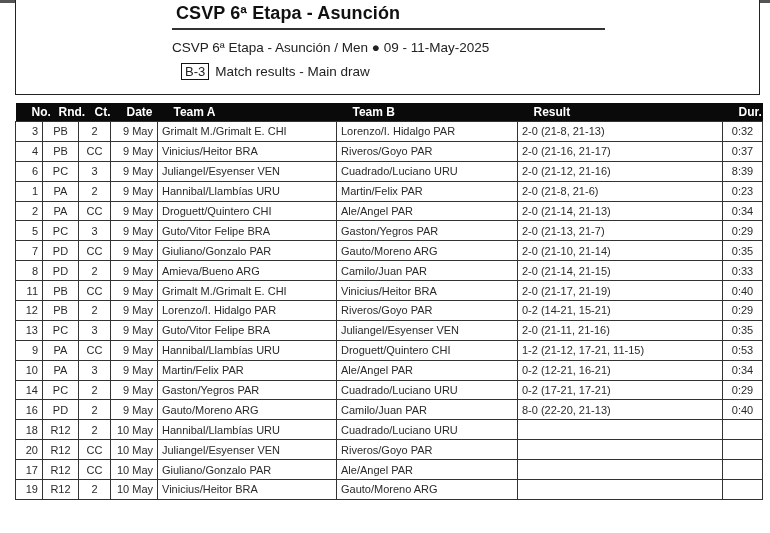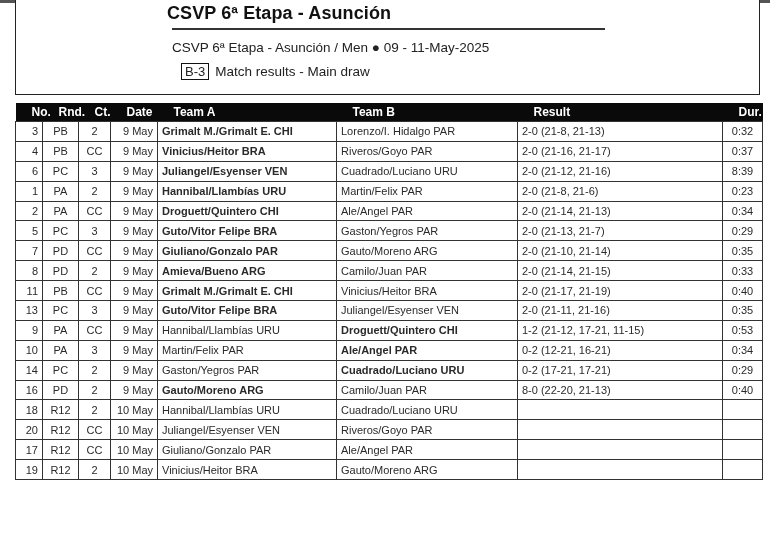--- a/index.html
+++ b/index.html
@@ -13,21 +13,21 @@
     .topband {
       position: absolute; left: 0; top: 0; width: 770px; height: 3px;
       background: #555555;
     }
     .header-box {
       position: absolute; left: 15px; top: 0px; width: 745px; height: 95px;
       border: 1.5px solid #222; border-top: none; box-sizing: border-box;
       background: #fff;
     }
     .title {
-      position: absolute; left: 167px; top: 3px;
+      position: absolute; left: 176px; top: 3px;
       font-size: 18px; font-weight: bold; color: #111;
       letter-spacing: 0.1px;
     }
     .title-rule {
       position: absolute; left: 172px; top: 28px; width: 433px; height: 2px;
       background: #333;
     }
     .subtitle {
       position: absolute; left: 172px; top: 40px;
       font-size: 13.5px; color: #222;
@@ -57,21 +57,21 @@
     table.results th.r { text-align: right; }
     table.results td {
       border: 1.5px solid #333; height: 18.9px; padding: 0 4px;
       white-space: nowrap; overflow: hidden;
       color: #2a2a2a;
     }
     td.num { text-align: right; }
     td.c { text-align: center; }
     td.date { text-align: right; }
     td.dur { text-align: center; }
-    .win { font-weight: bold; color: #111; }
+    .win { font-weight: normal; color: #111; }
     col.c-no { width: 27px; }
     col.c-rnd { width: 36px; }
     col.c-ct { width: 32px; }
     col.c-date { width: 47px; }
     col.c-ta { width: 179px; }
     col.c-tb { width: 181px; }
     col.c-res { width: 205px; }
     col.c-dur { width: 40px; }
   </style>
 </head>
@@ -196,20 +196,30 @@
         <td class="num">11</td>
         <td class="c">PB</td>
         <td class="c">CC</td>
         <td class="date">9 May</td>
         <td class="win">Grimalt M./Grimalt E. CHI</td>
         <td>Vinicius/Heitor BRA</td>
         <td>2-0 (21-17, 21-19)</td>
         <td class="dur">0:40</td>
       </tr>
       <tr>
+        <td class="num">12</td>
+        <td class="c">PB</td>
+        <td class="c">2</td>
+        <td class="date">9 May</td>
+        <td>Lorenzo/I. Hidalgo PAR</td>
+        <td class="win">Riveros/Goyo PAR</td>
+        <td>0-2 (14-21, 15-21)</td>
+        <td class="dur">0:29</td>
+      </tr>
+      <tr>
         <td class="num">13</td>
         <td class="c">PC</td>
         <td class="c">3</td>
         <td class="date">9 May</td>
         <td class="win">Guto/Vitor Felipe BRA</td>
         <td>Juliangel/Esyenser VEN</td>
         <td>2-0 (21-11, 21-16)</td>
         <td class="dur">0:35</td>
       </tr>
       <tr>

